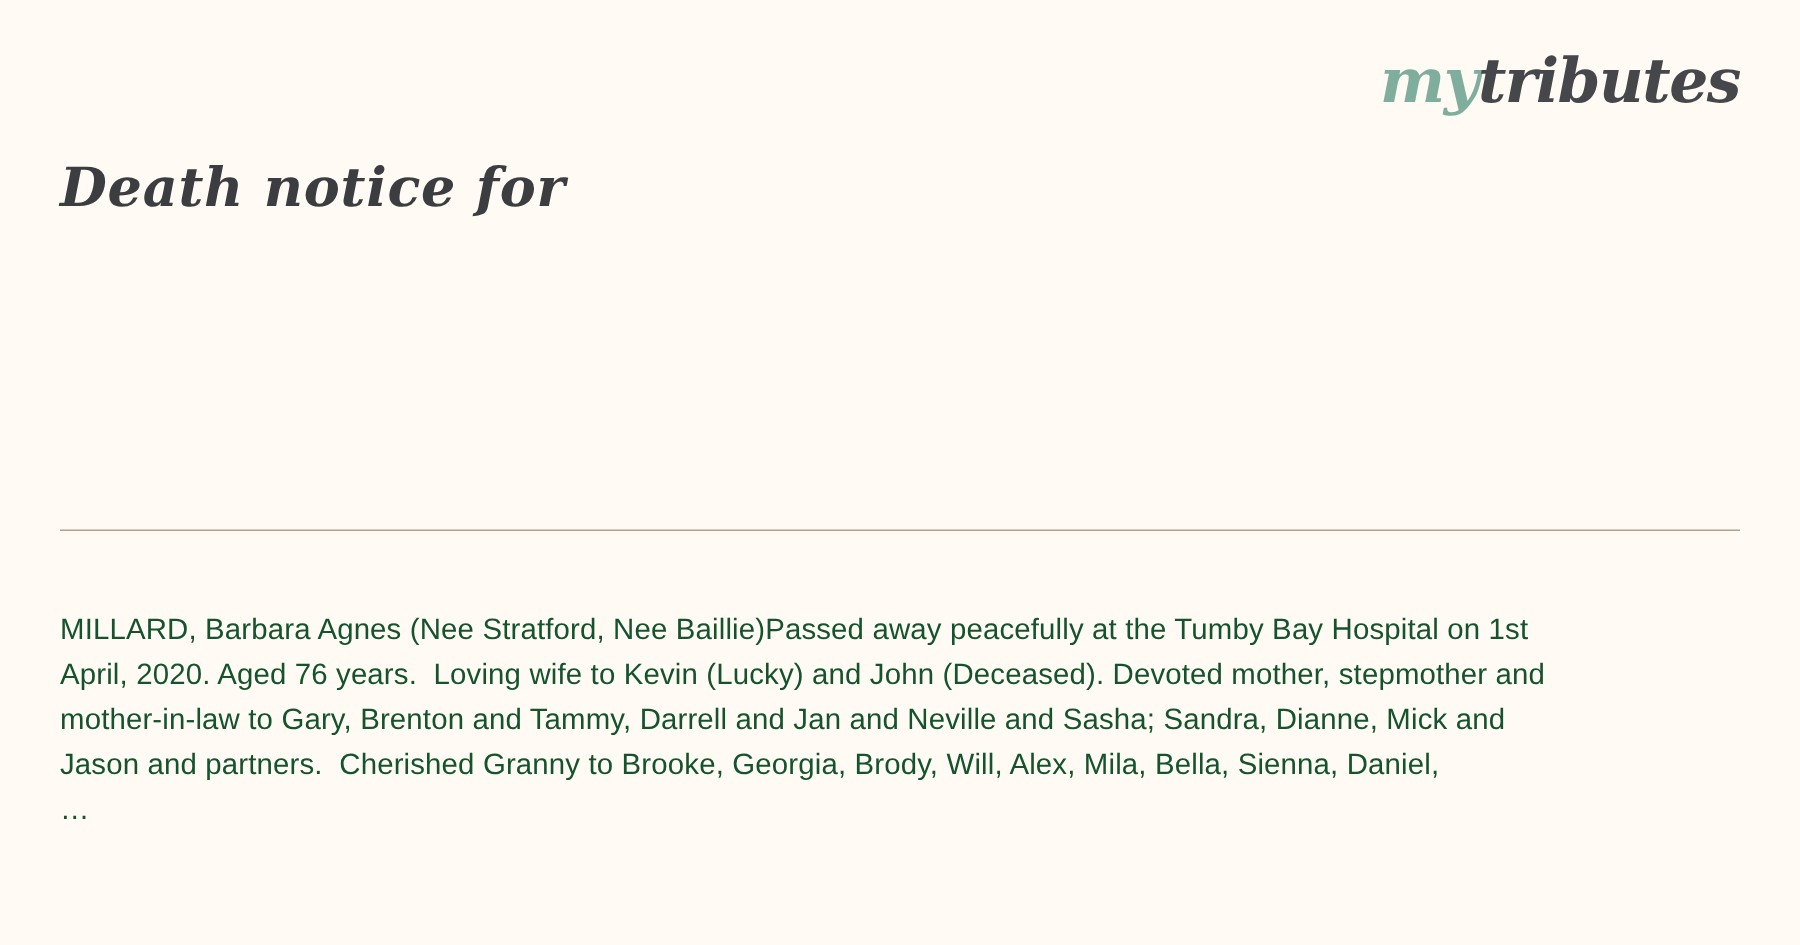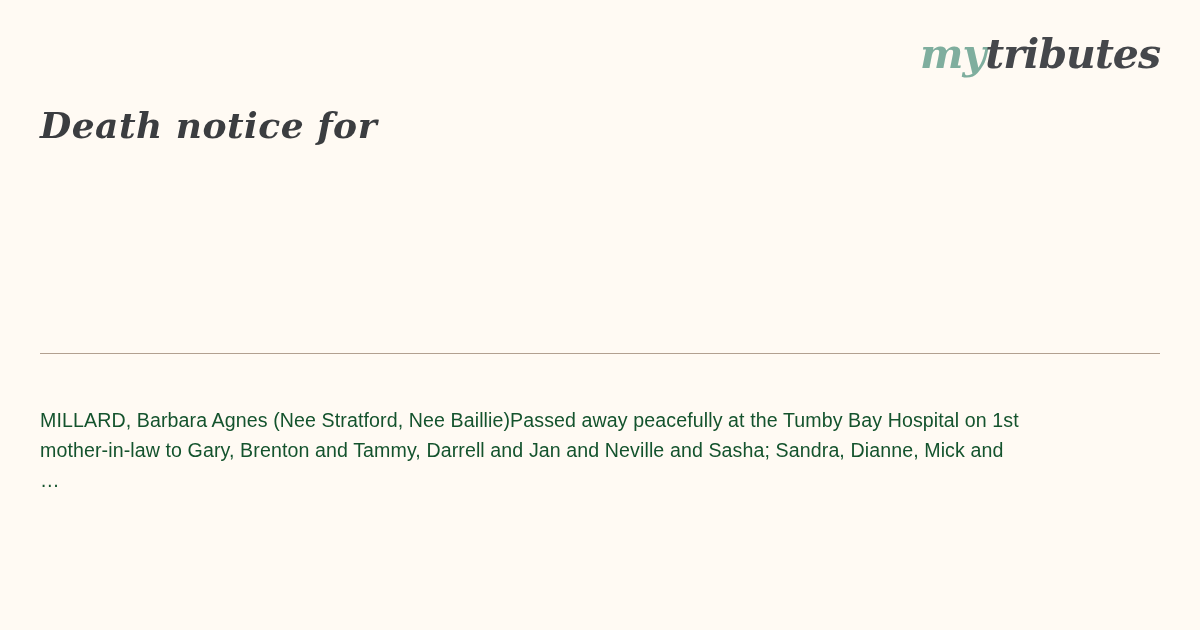--- a/index.html
+++ b/index.html
@@ -66,17 +66,19 @@
   <div class="brand-logo">
     <span class="my">my</span><span class="tributes">tributes</span>
   </div>
 
   <h1 class="page-title">Death notice for</h1>
 
   <div class="divider"></div>
 
   <div class="notice-text">
     <div class="notice-line">MILLARD, Barbara Agnes (Nee Stratford, Nee Baillie)Passed away peacefully at the Tumby Bay Hospital on 1st</div>
+    <div class="notice-line">April, 2020. Aged 76 years.  Loving wife to Kevin (Lucky) and John (Deceased). Devoted mother, stepmother and</div>
     <div class="notice-line">mother-in-law to Gary, Brenton and Tammy, Darrell and Jan and Neville and Sasha; Sandra, Dianne, Mick and</div>
+    <div class="notice-line">Jason and partners.  Cherished Granny to Brooke, Georgia, Brody, Will, Alex, Mila, Bella, Sienna, Daniel,</div>
     <div class="notice-line">…</div>
   </div>
 
 </div>
 
 </body></html>

